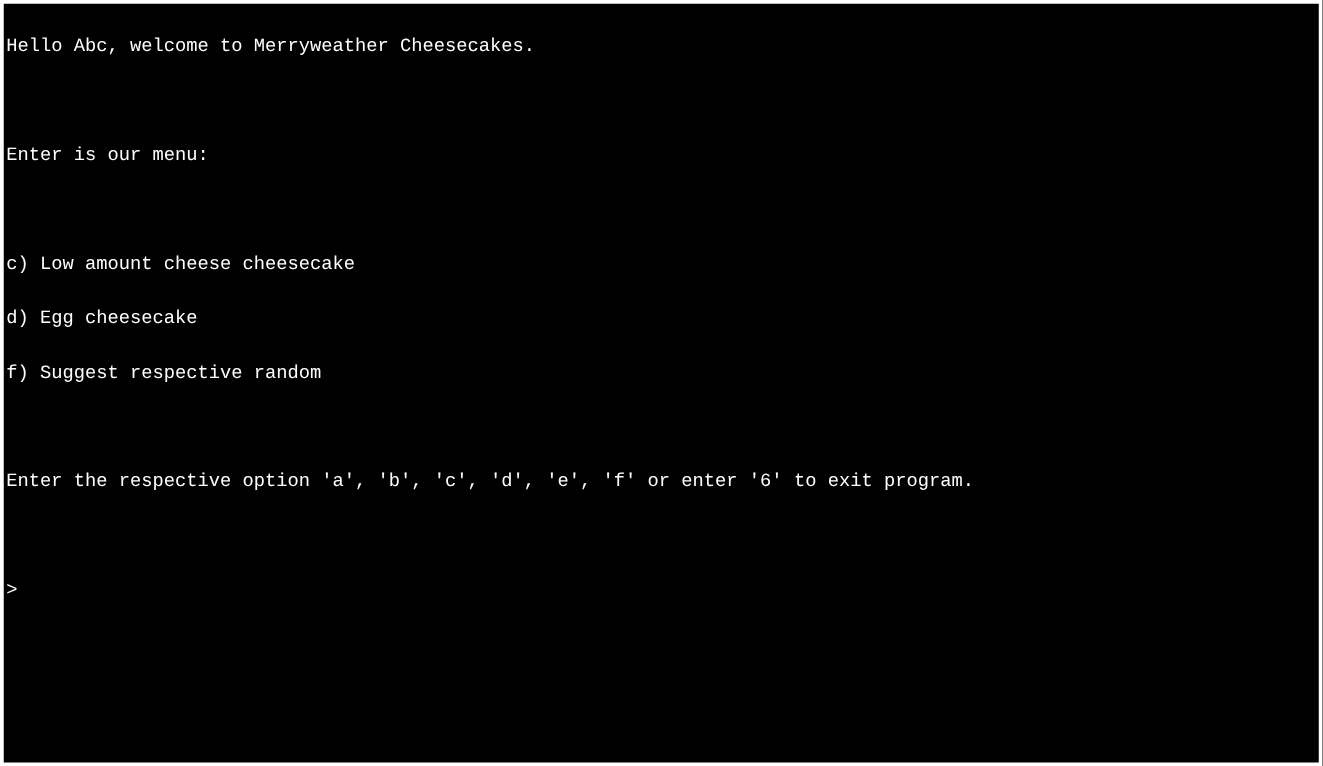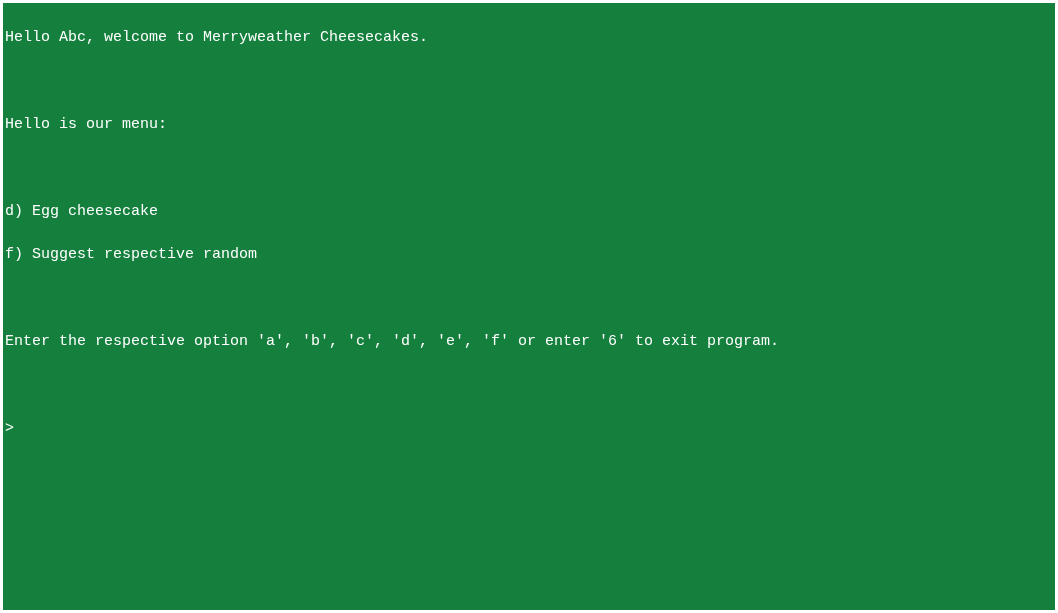--- a/index.html
+++ b/index.html
@@ -8,21 +8,21 @@
       box-sizing: border-box;
     }
     body {
       background: #ffffff;
       width: 1058px;
       height: 613px;
       overflow: hidden;
       padding: 3px;
     }
     .terminal {
-      background: #15803d;
+      background: #000000;
       width: 100%;
       height: 100%;
       font-family: Consolas, 'Courier New', monospace;
       font-size: 15px;
       color: #ffffff;
       line-height: 1.45;
       padding: 2px 0 0 2px;
       white-space: pre;
       overflow: hidden;
     }
@@ -30,21 +30,22 @@
       display: block;
       min-height: 1.45em;
     }
   </style>
 </head>
 <body>
 
 <div class="terminal">
 <span class="line">Hello Abc, welcome to Merryweather Cheesecakes.</span>
 <span class="line"> </span>
-<span class="line">Hello is our menu:</span>
+<span class="line">Enter is our menu:</span>
 <span class="line"> </span>
+<span class="line">c) Low amount cheese cheesecake</span>
 <span class="line">d) Egg cheesecake</span>
 <span class="line">f) Suggest respective random</span>
 <span class="line"> </span>
 <span class="line">Enter the respective option 'a', 'b', 'c', 'd', 'e', 'f' or enter '6' to exit program.</span>
 <span class="line"> </span>
 <span class="line">&gt;</span>
 </div>
 
 </body></html>

